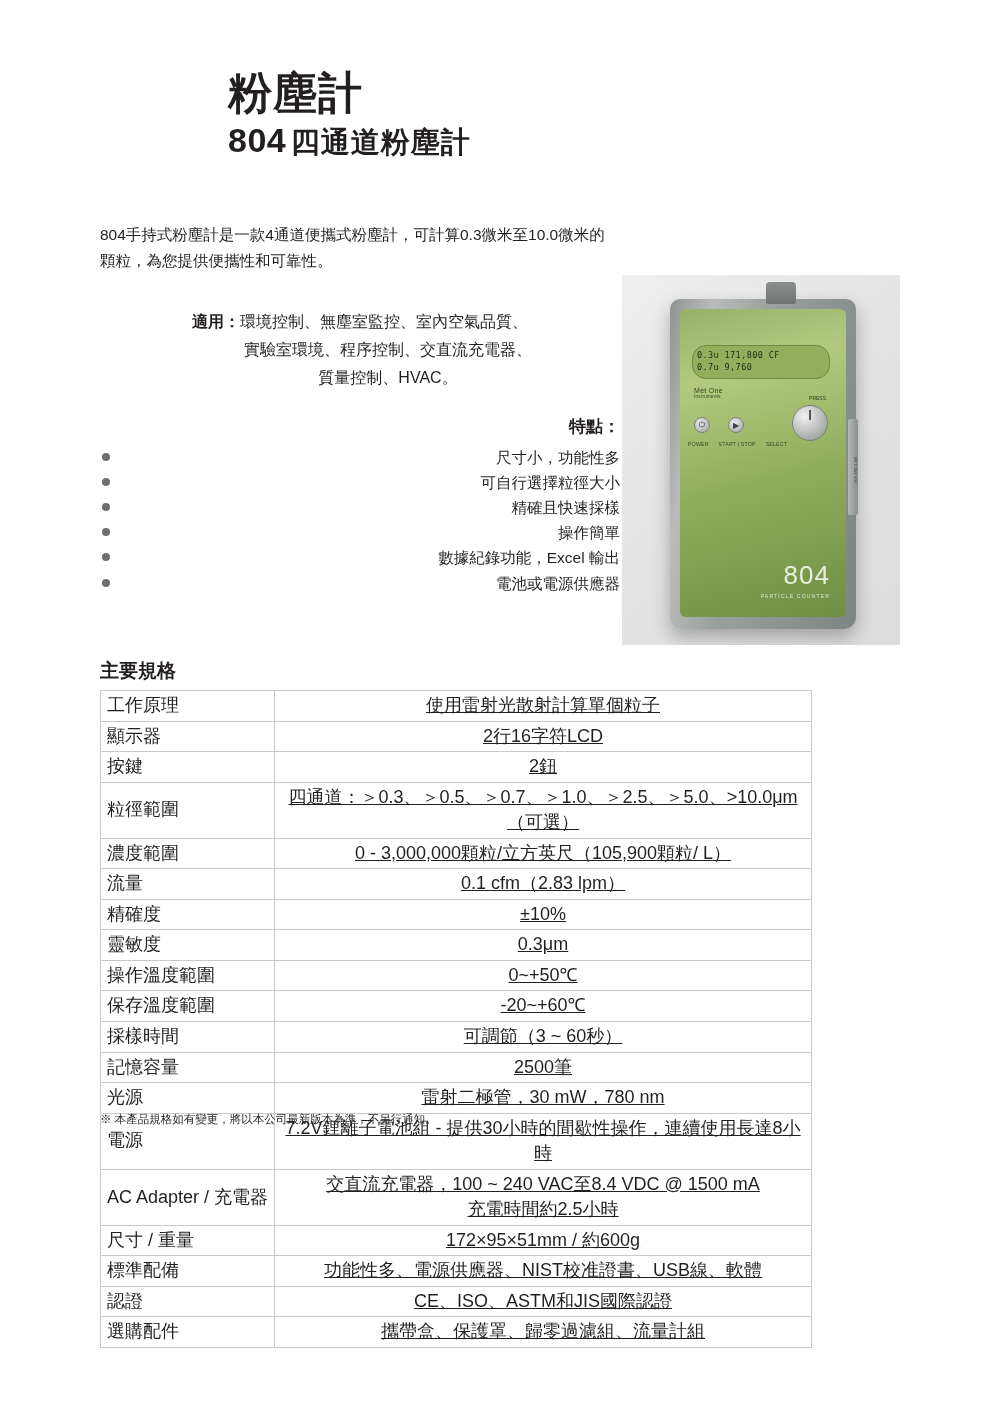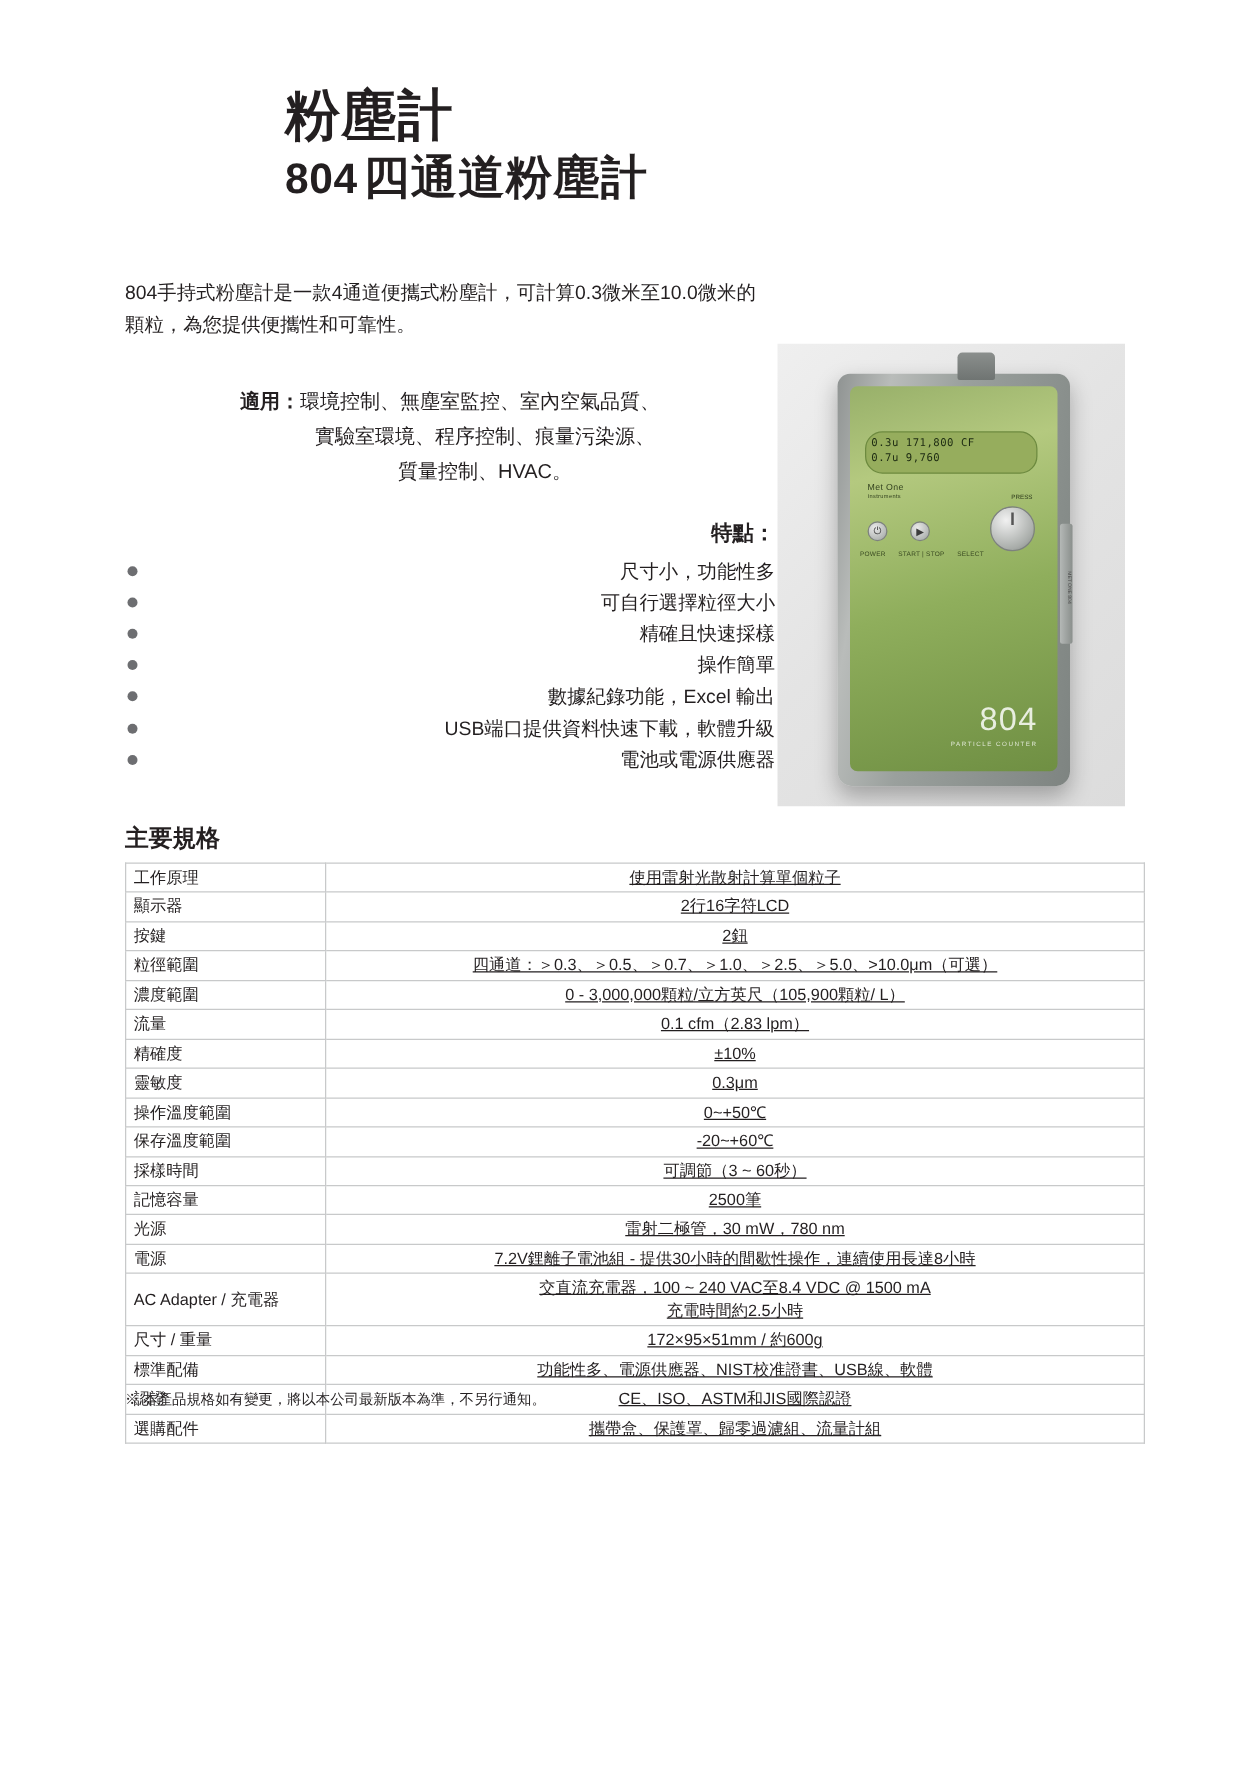--- a/index.html
+++ b/index.html
@@ -39,21 +39,21 @@
     margin-top: 4px;
     line-height: 1.15;
     white-space: nowrap;
   }
   .title-model {
     font-size: 34px;
     font-weight: bold;
     letter-spacing: 0.5px;
   }
   .title-sub {
-    font-size: 37px;
+    font-size: 29px;
     font-weight: bold;
     letter-spacing: 1px;
   }
 
   
   .intro {
     position: absolute;
     left: 100px;
     top: 222px;
     width: 520px;
@@ -268,23 +268,23 @@
     left: 100px;
     top: 658px;
     font-size: 19px;
     font-weight: bold;
     text-align: center;
   }
   table.specs {
     position: absolute;
     left: 100px;
     top: 690px;
-    width: 816px;
+    width: 712px;
     border-collapse: collapse;
-    font-size: 13px;
+    font-size: 18px;
   }
   table.specs td {
     border: 1px solid #c8c9ca;
     padding: 2px 6px;
     line-height: 1.42;
     height: 21px;
   }
   table.specs td.k {
     width: 160px;
     text-align: left;
@@ -314,21 +314,21 @@
       <span class="title-sub">四通道粉塵計</span>
     </div>
   </div>
 
   <div class="intro">804手持式粉塵計是一款4通道便攜式粉塵計，可計算0.3微米至10.0微米的顆粒，為您提供便攜性和可靠性。</div>
 
   <div class="applications">
     <div>
       <span class="app-head">適用：</span><span>環境控制、無塵室監控、室內空氣品質、</span>
     </div>
-    <div class="app-line-indent">實驗室環境、程序控制、痕量污染源、</div>
+    <div class="app-line-indent">實驗室環境、程序控制、交直流充電器、</div>
     <div class="app-line-indent">質量控制、HVAC。</div>
   </div>
 
   <div class="features">
     <div class="features-head">特點：</div>
     <div class="feature-item">
       <span class="bullet"></span>
       <span>尺寸小，功能性多</span>
     </div>
     <div class="feature-item">
@@ -339,24 +339,20 @@
       <span class="bullet"></span>
       <span>精確且快速採樣</span>
     </div>
     <div class="feature-item">
       <span class="bullet"></span>
       <span>操作簡單</span>
     </div>
     <div class="feature-item">
       <span class="bullet"></span>
       <span>數據紀錄功能，Excel 輸出</span>
-    </div>
-    <div class="feature-item">
-      <span class="bullet"></span>
-      <span>USB端口提供資料快速下載，軟體升級</span>
     </div>
     <div class="feature-item">
       <span class="bullet"></span>
       <span>電池或電源供應器</span>
     </div>
   </div>
 
   <div class="photo">
     <div class="device">
       <div class="device-nozzle"></div>

